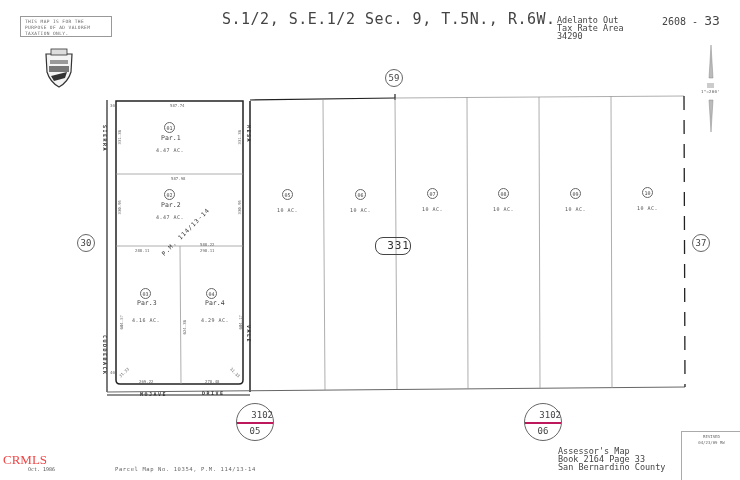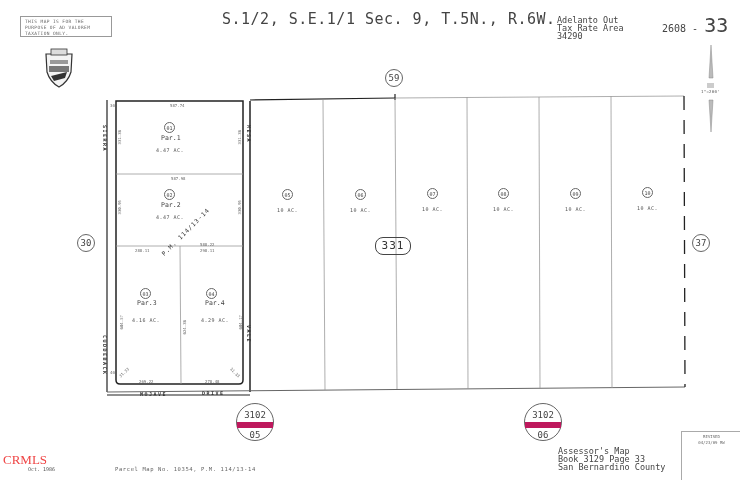--- a/index.html
+++ b/index.html
@@ -5,31 +5,31 @@
   html, body { margin:0; padding:0; background:#ffffff; }
   body { width:740px; height:480px; position:relative; overflow:hidden;
          font-family:"DejaVu Sans Mono", monospace; color:#333; }
   .abs { position:absolute; }
   .tiny { font-size:4px; color:#555; letter-spacing:0.3px; white-space:nowrap; }
   .disclaimer { left:20px; top:16px; width:92px; height:21px; border:1px solid #999;
                 font-size:4.5px; line-height:6px; padding:2px 4px; box-sizing:border-box; color:#666; letter-spacing:0.4px;}
   .title { left:222px; top:10px; font-size:15px; color:#444; letter-spacing:0.5px; white-space:nowrap; }
   .tra { left:557px; top:16px; font-size:8.5px; line-height:8px; color:#444; white-space:pre; }
   .mapno { left:662px; top:13px; font-size:10px; color:#444; white-space:nowrap; }
-  .mapno .big { font-size:20px; }
+  .mapno .big { font-size:13px; }
   .circle { border:1px solid #666; border-radius:50%; text-align:center; color:#444; box-sizing:border-box; }
   .pnum { width:11px; height:11px; font-size:5px; line-height:10px; }
   .nb { width:18px; height:18px; font-size:9px; line-height:17px; }
   .par { font-size:6.5px; color:#444; }
   .ac { font-size:5px; color:#555; letter-spacing:0.5px; white-space:nowrap; }
   .ref { width:38px; height:38px; font-size:9px; color:#444; }
-  .ref .top { border-bottom:6px solid #be185d; height:18px; line-height:22px; }
+  .ref .top { border-bottom:2px solid #be185d; height:18px; line-height:22px;text-align:right; }
   .ref .bot { line-height:14px; }
   .hex { left:375px; top:237px; width:34px; height:16px; border:1px solid #444; border-radius:8px/8px;
-         font-size:11px; line-height:16px; text-align:center; color:#333; letter-spacing:1px; }
+         font-size:11px; line-height:16px; text-align:right; color:#333; letter-spacing:1px; }
   .footer-left { left:3px; top:452px; font-family:"Liberation Serif", serif; font-size:13px; color:#ef4444; }
   .date { left:28px; top:466px; font-size:5px; color:#555; }
   .pmap { left:115px; top:466px; font-size:5.5px; color:#666; letter-spacing:0.6px; white-space:nowrap;}
   .assessor { left:558px; top:447px; font-size:8.5px; line-height:8px; color:#444; white-space:pre; }
   .revised { left:681px; top:431px; width:60px; height:50px; border-left:1px solid #aaa; border-top:1px solid #aaa;
              font-size:4px; color:#666; text-align:center; line-height:6px; padding-top:2px; box-sizing:border-box;}
   .street { font-size:5px; letter-spacing:1.5px; color:#333; font-weight:bold; white-space:nowrap; }
   .vstreet { writing-mode:vertical-rl; font-size:5px; letter-spacing:1.5px; color:#333; font-weight:bold; }
   .dim { font-size:4px; color:#666; white-space:nowrap; }
   .vdim { writing-mode:vertical-rl; transform:rotate(180deg); font-size:4px; color:#666; }
@@ -70,21 +70,21 @@
 <div class="abs disclaimer">THIS MAP IS FOR THE PURPOSE OF AD VALOREM TAXATION ONLY.</div>
 <div class="abs" style="left:42px;top:46px;width:34px;height:42px;">
   <svg width="34" height="42" viewBox="0 0 34 42">
     <path d="M4 8 L30 8 L29 26 Q26 36 17 41 Q8 36 5 26 Z" fill="#f4f4f4" stroke="#333" stroke-width="1.2"></path>
     <rect x="9" y="3" width="16" height="6" fill="#ddd" stroke="#333" stroke-width="0.8"></rect>
     <rect x="8" y="14" width="18" height="4" fill="#999"></rect>
     <rect x="7" y="20" width="20" height="6" fill="#777"></rect>
     <path d="M9 30 L25 26 L23 32 L12 35 Z" fill="#333"></path>
   </svg>
 </div>
-<div class="abs title">S.1/2, S.E.1/1 Sec. 9, T.5N., R.6W.</div>
+<div class="abs title">S.1/2, S.E.1/2 Sec. 9, T.5N., R.6W.</div>
 <div class="abs tra">Adelanto Out
 Tax Rate Area
 34290</div>
 <div class="abs mapno">
   <span>2608 - </span><span class="big">33</span>
 </div>
 <div class="abs tiny" style="left:701px;top:89px;">1"=200'</div>
 
 <div class="abs circle nb" style="left:385px;top:69px;">59</div>
 <div class="abs circle nb" style="left:77px;top:234px;">30</div>
@@ -153,18 +153,18 @@
 </div>
 <div class="abs circle ref" style="left:524px;top:403px;">
   <div class="top">3102</div>
   <div class="bot">06</div>
 </div>
 
 <div class="abs footer-left">CRMLS</div>
 <div class="abs date">Oct. 1986</div>
 <div class="abs pmap">Parcel Map No. 10354, P.M. 114/13-14</div>
 <div class="abs assessor">Assessor's Map
-Book 3129 Page 33
+Book 2164 Page 33
 San Bernardino County</div>
 <div class="abs revised">
   <div>REVISED</div>
   <div>04/23/09 RW</div>
 </div>
 
 </body></html>

